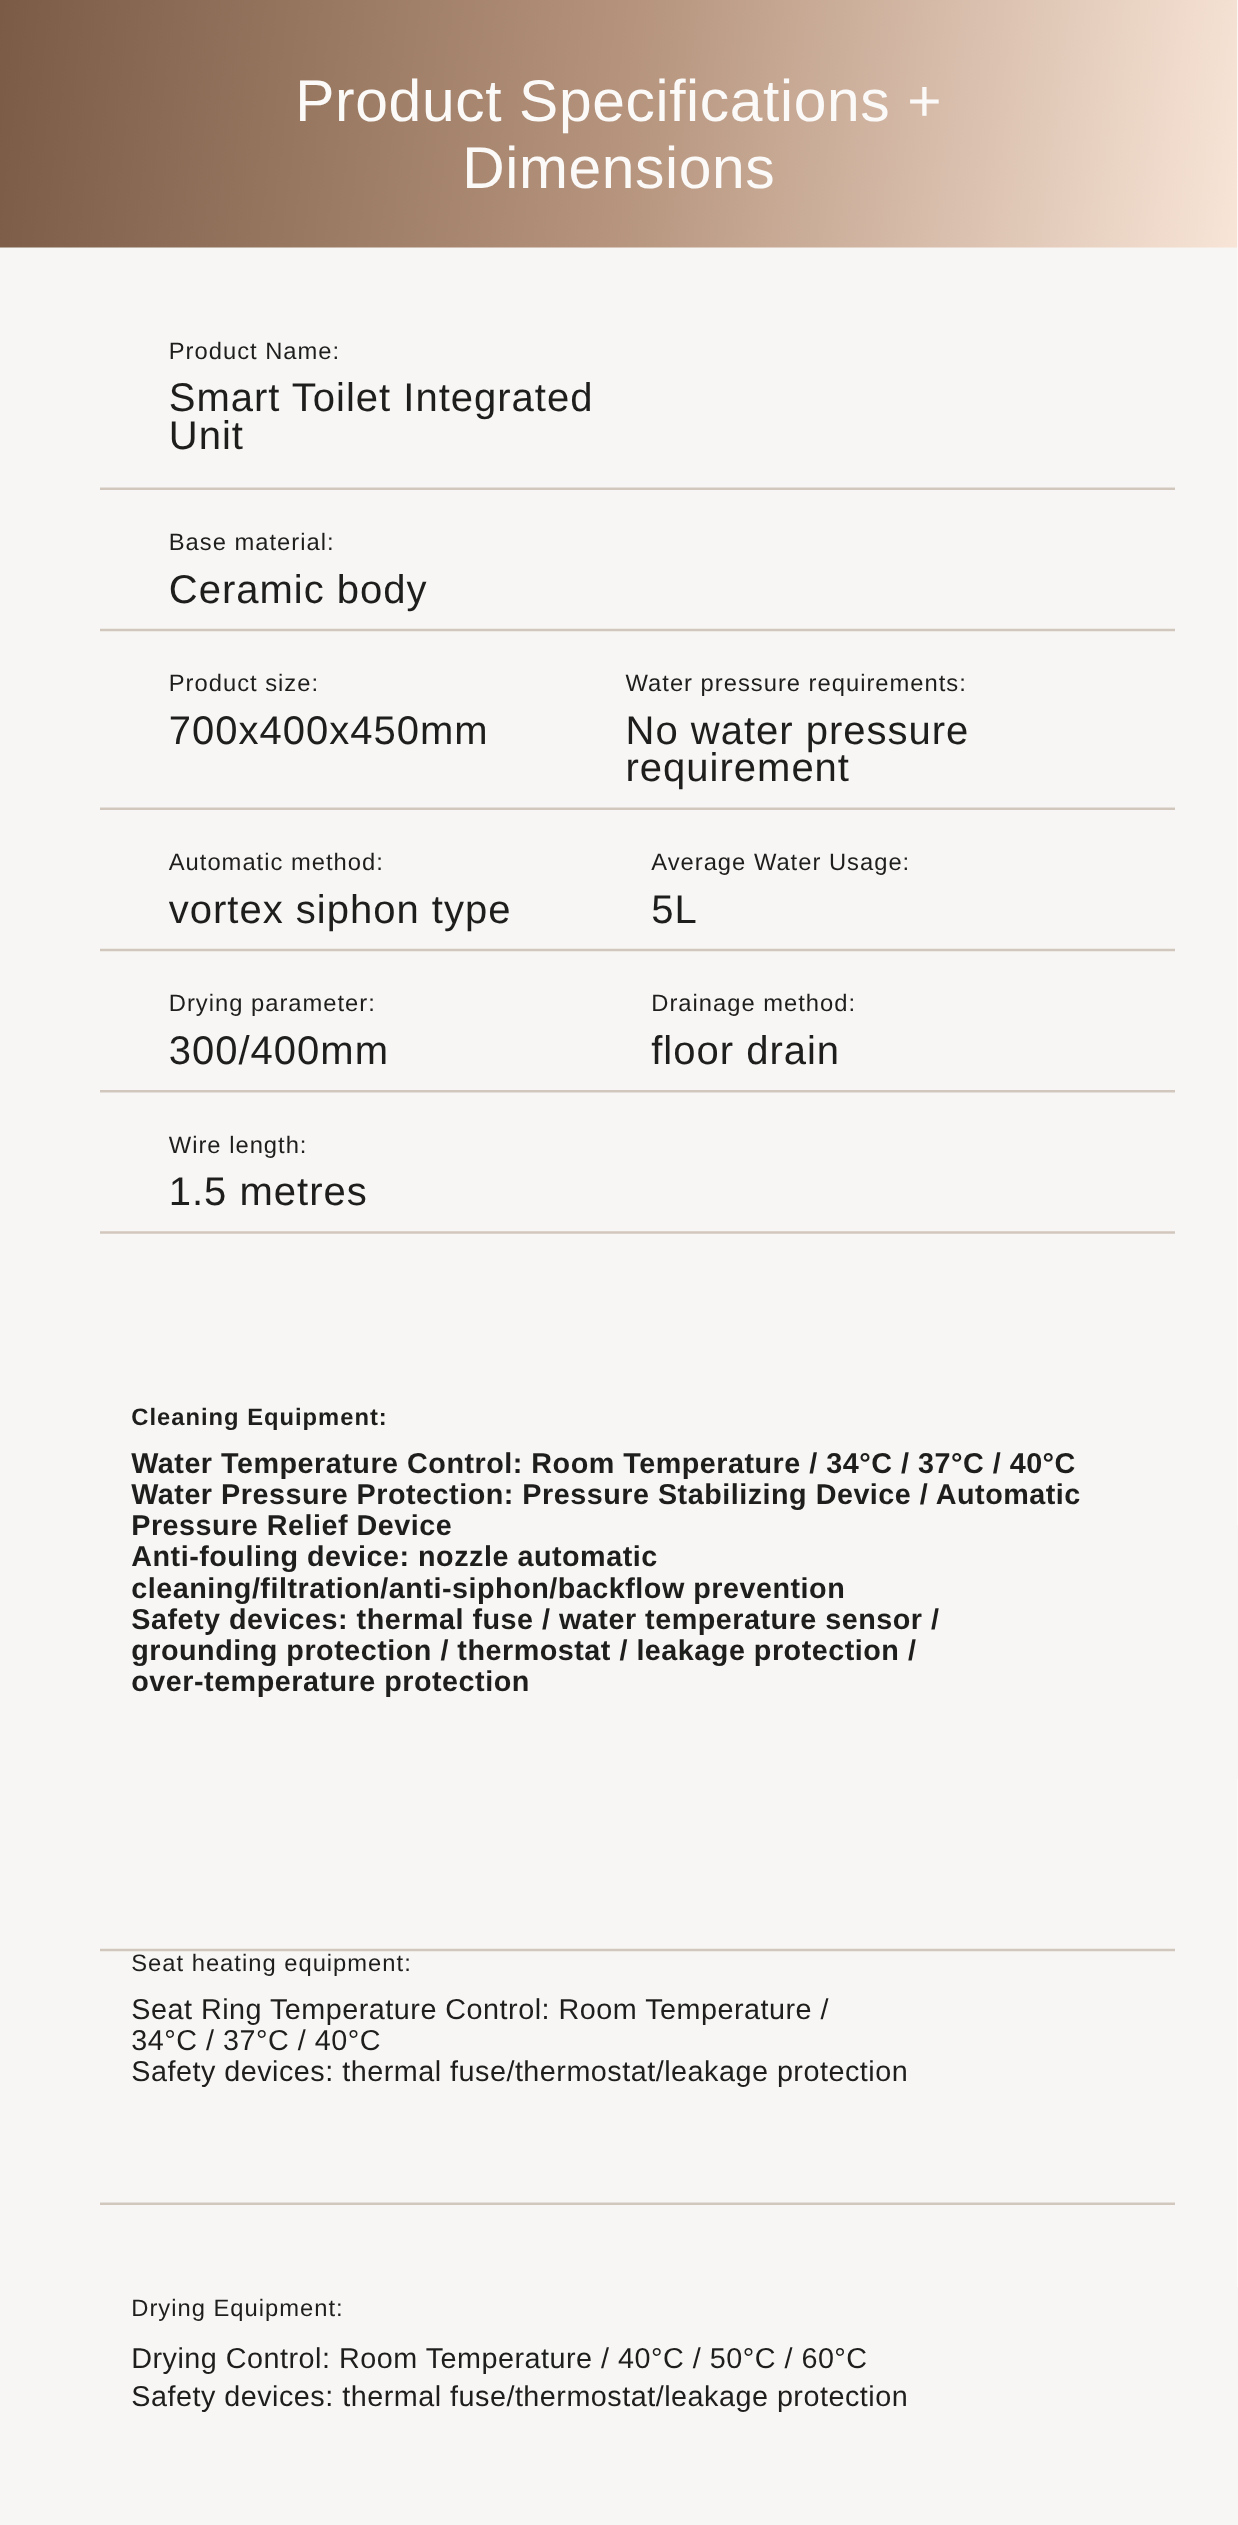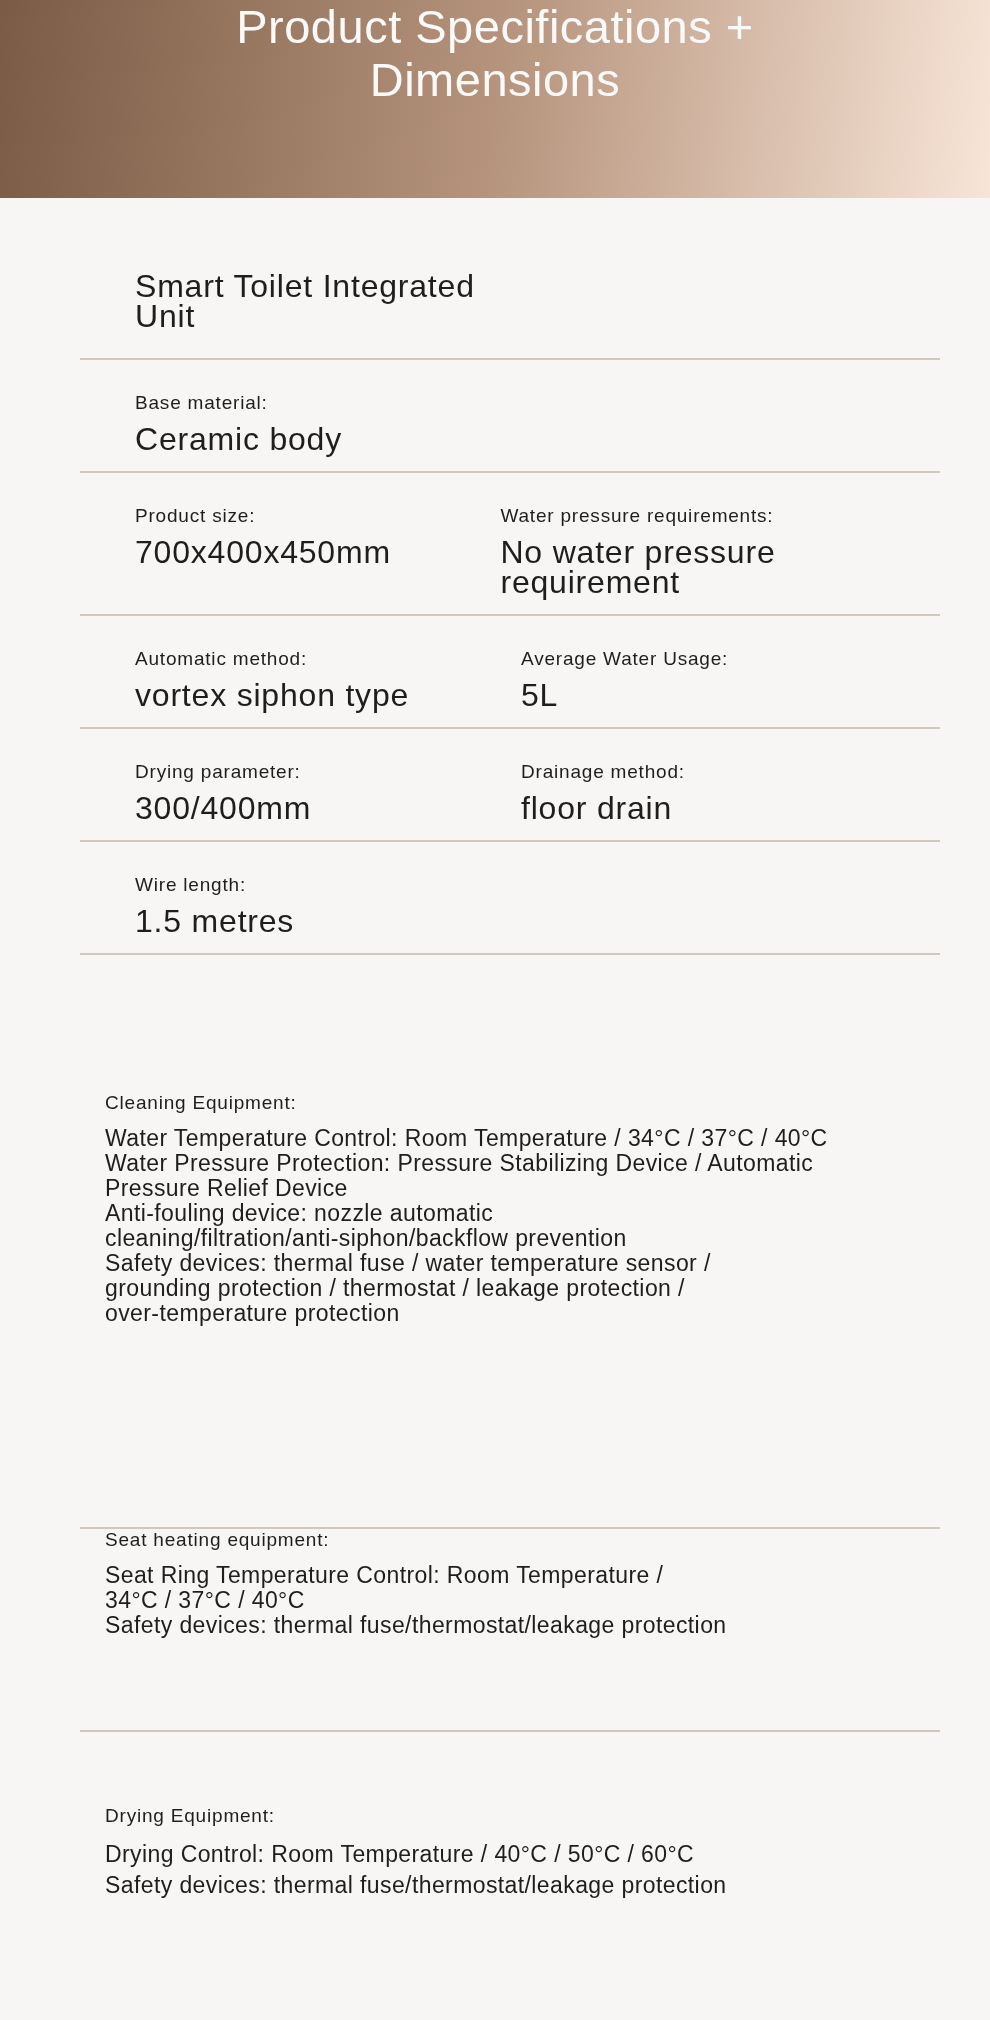--- a/index.html
+++ b/index.html
@@ -19,20 +19,21 @@
     color:var(--text);
   }
   .page{width:990px;height:2020px;background:var(--background);overflow:hidden;}
 
   
   .hero{
     height:198px;
     background:linear-gradient(97deg,var(--gradient-left) 0%,var(--gradient-mid) 50%,var(--gradient-right) 100%);
   }
   .hero-title{
+    padding-top:54px;
     text-align:center;
     font-size:47px;
     line-height:53px;
     font-weight:400;
     letter-spacing:0.5px;
     color:var(--title-text);
     white-space:pre-line;
   }
 
   
@@ -56,41 +57,42 @@
   
   .detail{padding-left:25px;}
   .detail-label{
     font-size:19px;line-height:22px;letter-spacing:0.8px;
     margin-bottom:12px;color:var(--text);
   }
   .detail-text{
     font-size:23px;line-height:25px;letter-spacing:0.4px;
     white-space:pre-line;color:var(--text);
   }
-  .detail--cleaning{padding-top:137px;padding-bottom:201px;border-bottom:2px solid var(--divider);}
+  .detail--cleaning{padding-top:137px;padding-bottom:201px;border-bottom:2px solid var(--divider);font-weight:bold;}
   .detail--seat{padding-bottom:92px;border-bottom:2px solid var(--divider);}
   .detail--drying{padding-top:73px;}
   .detail--drying .detail-text{line-height:31px;}
 </style>
 </head>
 <body>
 
 <div class="page">
 
   <header class="hero">
     <h1 class="hero-title">Product Specifications +
 Dimensions</h1>
   </header>
 
   <main class="content">
 
     <section>
 
       <div class="spec-row spec-row--first">
         <div class="spec-cell">
+          <div class="spec-label">Product Name:</div>
           <div class="spec-value">Smart Toilet Integrated Unit</div>
         </div>
       </div>
 
       <div class="spec-row">
         <div class="spec-cell spec-cell--right">
           <div class="spec-label">Base material:</div>
           <div class="spec-value">Ceramic body</div>
         </div>
       </div>

